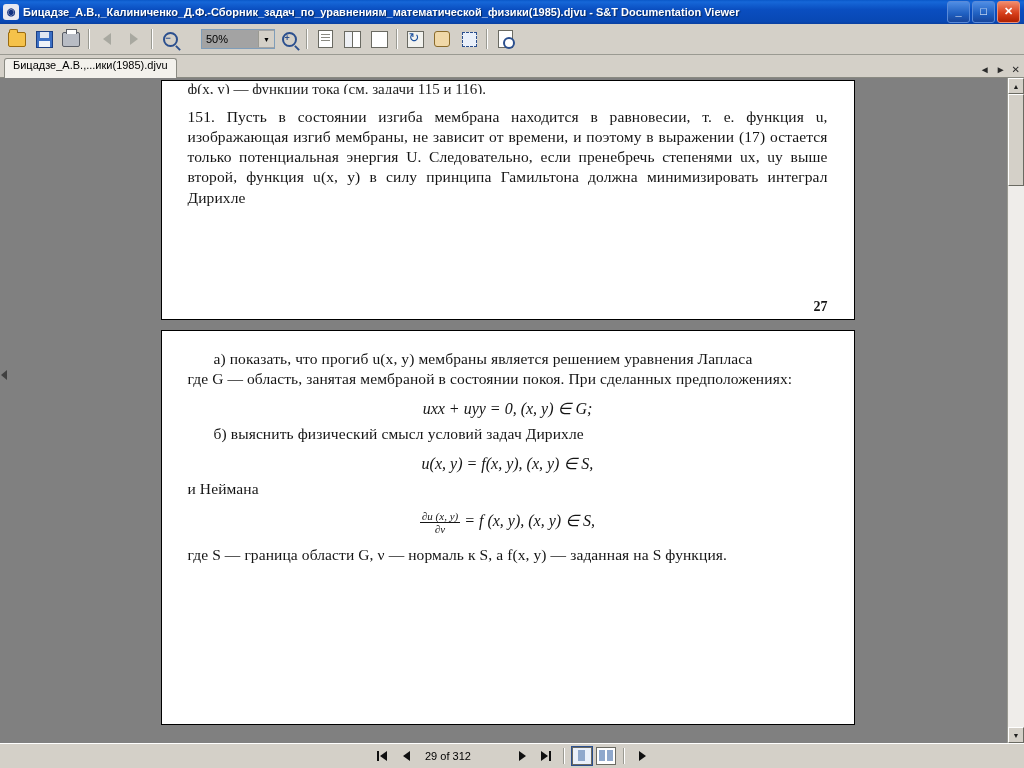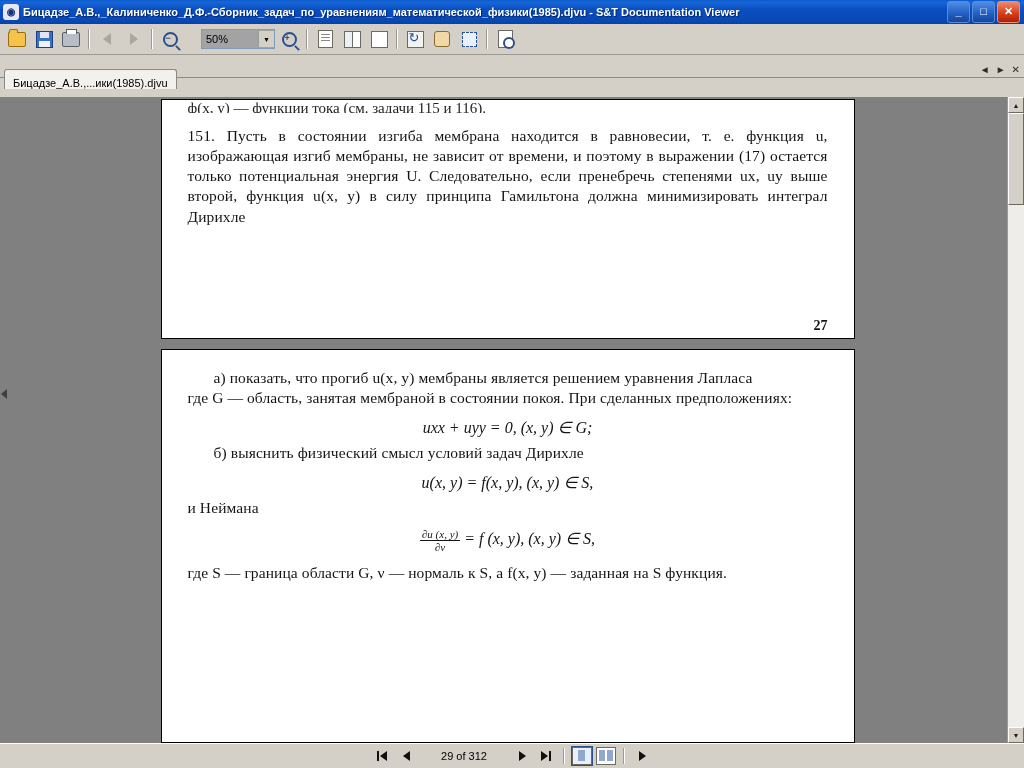--- a/index.html
+++ b/index.html
@@ -213,46 +213,45 @@
     position: relative;
     flex: 0 0 auto;
   }
   .tab {
     height: 19px;
     background: #f3f1ec;
     border: 1px solid #8a8a82;
     border-bottom: none;
     border-radius: 3px 3px 0 0;
     display: flex;
-    align-items: flex-end;
+    align-items: flex-start;
     padding: 0 8px;
     font-size: 11px;
     color: #000;
     position: relative;
-    top: 12px;
+    top: 1px;
   }
   .tab-controls {
     position: absolute;
     right: 4px;
     bottom: 2px;
     display: flex;
     align-items: center;
     gap: 6px;
     font-size: 10px;
     color: #2b2b2b;
   }
 
   
   .docarea {
     flex: 1 1 auto;
     display: flex;
     background: #808080;
     overflow: hidden;
     position: relative;
-    margin-top: 19px;
   }
   .left-gutter {
     width: 8px;
     background: #808080;
     position: relative;
     flex: 0 0 auto;
   }
   .left-gutter:after {
     content:"";
     position:absolute; left:1px; top:292px;
@@ -366,21 +365,21 @@
     gap: 2px;
     flex: 0 0 auto;
   }
   .nav-btn {
     width: 20px; height: 18px;
     display: flex; align-items: center; justify-content: center;
     border: 1px solid transparent;
   }
   .pagecount {
     min-width: 78px;
-    text-align: center;
+    text-align: left;
     font-size: 11px;
     color: #000;
     padding: 0 6px;
   }
   .st-sep { width: 1px; height: 16px; background: #9a9a92; border-right: 1px solid #fff; margin: 0 4px; }
   .st-icon {
     width: 18px; height: 16px; border: 1px solid #6a6a62; background:#fff; position:relative;
   }
   .st-icon.one:after{
     content:""; position:absolute; left:5px; top:2px; width:7px; height:11px; background:#8fa8cc;

